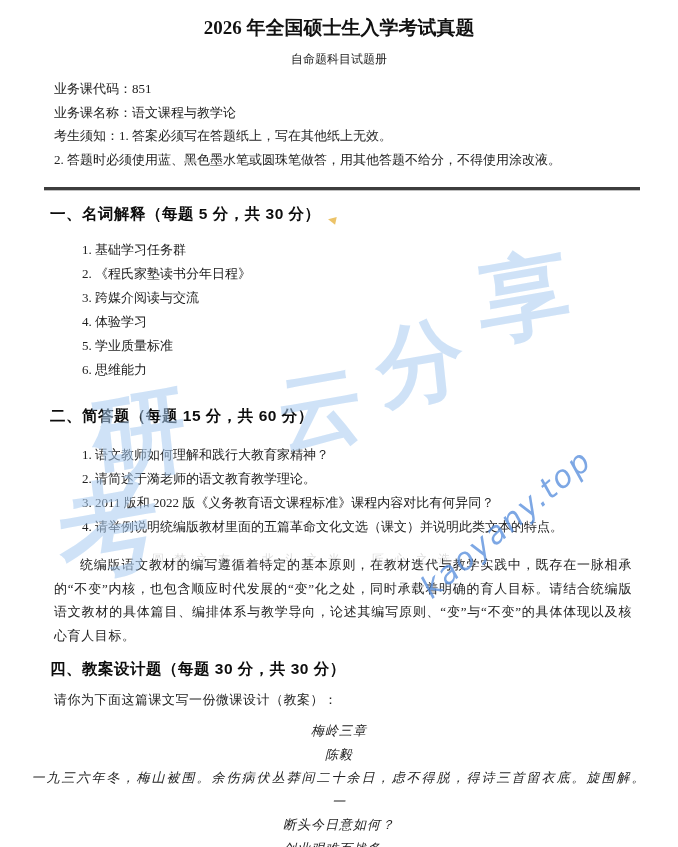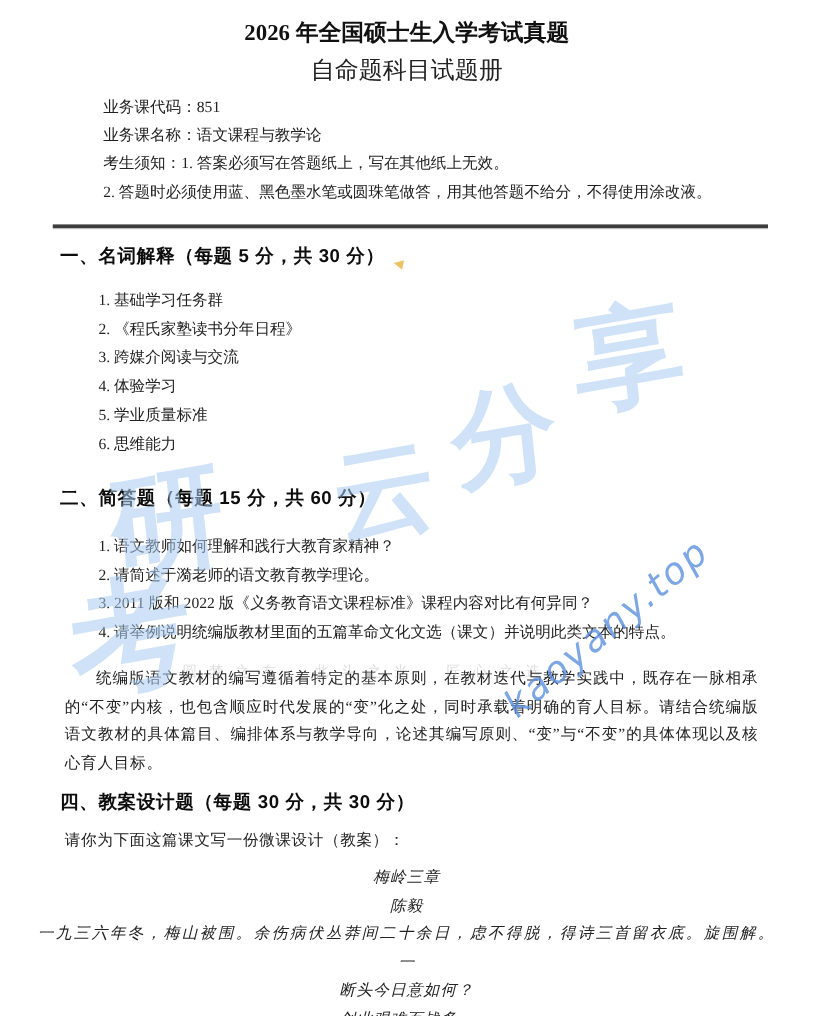--- a/index.html
+++ b/index.html
@@ -13,26 +13,26 @@
   }
   
   .doc-title{
     margin:16px 0 0 0;
     font-size:19px;line-height:24px;
     font-weight:bold;text-align:center;color:#111;
     font-family:"Liberation Serif", serif;
   }
   .doc-subtitle{
     margin:9px 0 0 0;
-    font-size:20px;line-height:20px;
+    font-size:12px;line-height:20px;
     font-weight:normal;text-align:center;color:#222;
   }
   
   .meta{margin:8px 44px 0 54px;}
-  .meta-line{font-size:13px;line-height:23.5px;color:#222;margin-left:32px;}
+  .meta-line{font-size:13px;line-height:23.5px;color:#222;}
   .rule{
     margin:16px 38px 0 44px;height:3px;background:#3d3d3d;border:0;
     box-shadow:0 1px 0 rgba(0,0,0,0.25);
   }
   
   .sec-heading{
     margin:15px 44px 0 50px;
     font-size:15.5px;line-height:18px;font-weight:bold;color:#0d0d0d;
     font-family:"Liberation Sans", sans-serif;
     letter-spacing:0.5px;

